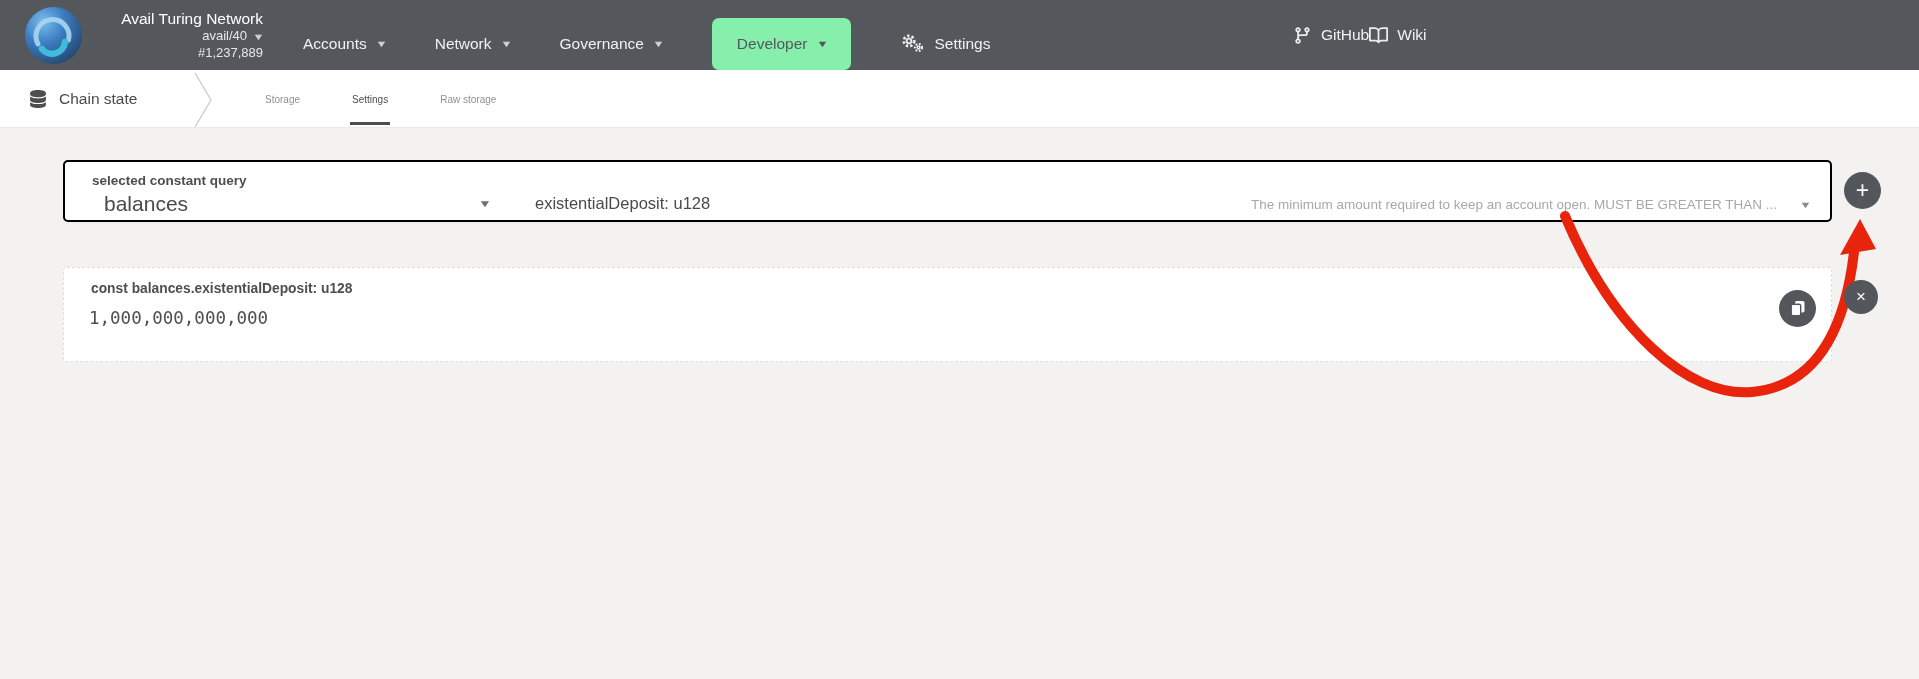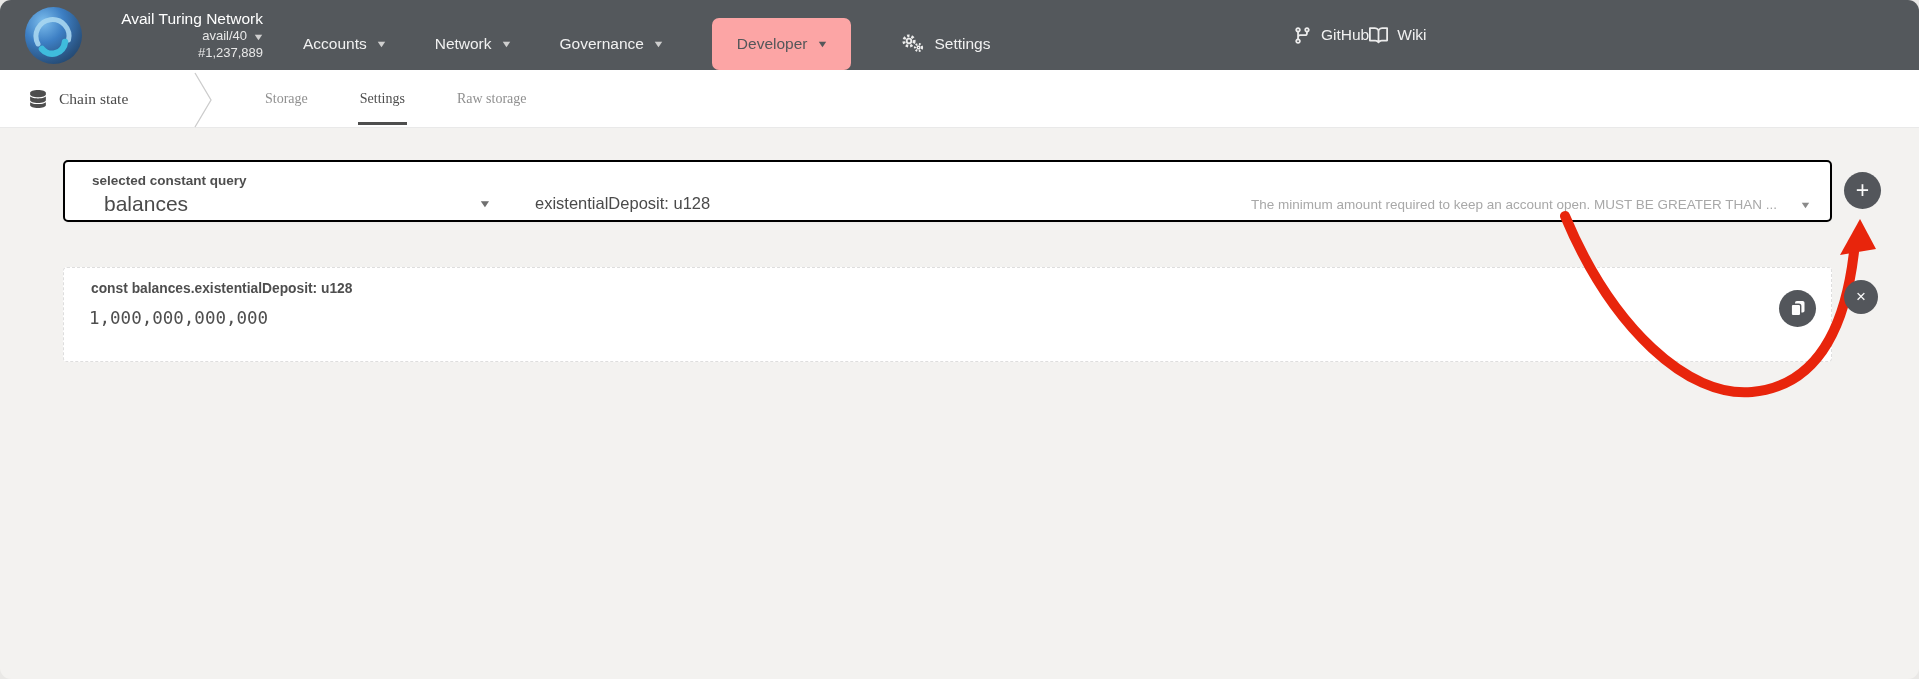--- a/index.html
+++ b/index.html
@@ -1,46 +1,46 @@
 <!DOCTYPE html>
 <html><head>
 <meta charset="utf-8">
 <style>
   * { margin:0; padding:0; box-sizing:border-box; }
   html,body { background:#e9e8e6; }
   body { font-family:"Liberation Sans", sans-serif; }
-  .stage { position:relative; width:1919px; height:679px; overflow:hidden; background:#f3f2f0;border-radius:11px; }
+  .stage { position:relative; width:1919px; height:679px; overflow:hidden; background:#f3f2f0; }
 
   
   .topbar { position:absolute; left:0; top:0; width:1919px; height:70px; background:#54585c; }
   .logo { position:absolute; left:25px; top:7px; width:57px; height:57px; border-radius:50%; cursor:pointer; }
   .network-meta { position:absolute; left:90px; top:10px; width:173px; text-align:right; color:#f2f2f2; }
   .network-name { font-size:15.5px; line-height:18px; color:#ffffff; white-space:nowrap; }
   .network-sub { font-size:13px; line-height:16px; color:#e8e8e8; }
   .caret { display:inline-block; font-size:9px; color:#cfcfcf; transform:scaleX(1.4); }
   .network-sub .caret { margin-left:7px; }
 
   .menu { position:absolute; left:303px; top:0; height:88px; display:flex; align-items:center; gap:49px; }
   .menu-item { display:flex; align-items:center; font-size:15.5px; color:#f1f1f1; cursor:pointer; white-space:nowrap; }
   .menu-item .caret { margin-left:10px; }
-  .menu-item.active { background:#fca5a5; color:#54575a; height:52px; padding:0 25px; border-radius:7px; }
+  .menu-item.active { background:#86efac; color:#54575a; height:52px; padding:0 25px; border-radius:7px; }
   .menu-item.active .caret { color:#54575a; }
   .menu-item.settings .gears { margin-right:9px; margin-top:2px; }
 
   .ext-links { position:absolute; left:1293px; top:0; height:70px; display:flex; align-items:center; }
   .ext-link { display:flex; align-items:center; gap:9px; font-size:15.5px; color:#f0f0f0; cursor:pointer; }
 
   .version { position:absolute; right:24px; top:11px; text-align:right; font-size:12.4px; line-height:15.4px; color:#ececec; }
 
   
-  .tabbar { position:absolute; left:0; top:70px; width:1919px; height:58px; background:#ffffff; border-bottom:1px solid #e9e9e9;font-family:Liberation Serif, serif; }
+  .tabbar { position:absolute; left:0; top:70px; width:1919px; height:58px; background:#ffffff; border-bottom:1px solid #e9e9e9; }
   .section-head { position:absolute; left:30px; top:0; height:58px; display:flex; align-items:center; gap:13px; font-size:15.5px; color:#4a4a4a; }
   .sep-chevron { position:absolute; left:193px; top:2px; }
   .tabs { position:absolute; left:265px; top:0; height:58px; display:flex; gap:52px; }
-  .tab { position:relative; display:flex; align-items:center; font-size:14px; color:#909090; cursor:pointer; }
+  .tab { position:relative; display:flex; align-items:center; font-size:10px; color:#909090; cursor:pointer; }
   .tab.active { color:#4e4e4e; }
   .tab.active::after { content:""; position:absolute; left:-2px; right:-2px; bottom:3px; height:3px; background:#4e4e4e; }
 
   
   .query-card { position:absolute; left:63px; top:160px; width:1769px; height:62px; background:#ffffff;
                 border:2px solid #000000; border-radius:5px; box-shadow:0 1px 2px rgba(0,0,0,0.03); }
   .query-label { position:absolute; left:27px; top:11px; font-size:13.5px; font-weight:bold; color:#4e4e4e; }
   .pallet-select { position:absolute; left:27px; top:30px; width:400px; font-size:21px; color:#4a4a4a; cursor:pointer;margin-left:12px; }
   .pallet-caret { position:absolute; left:415px; top:36px; font-size:10px; color:#707070; transform:scaleX(1.4); cursor:pointer; }
   .constant-select { position:absolute; left:470px; top:32px; font-size:16.5px; color:#4a4a4a; cursor:pointer; }

